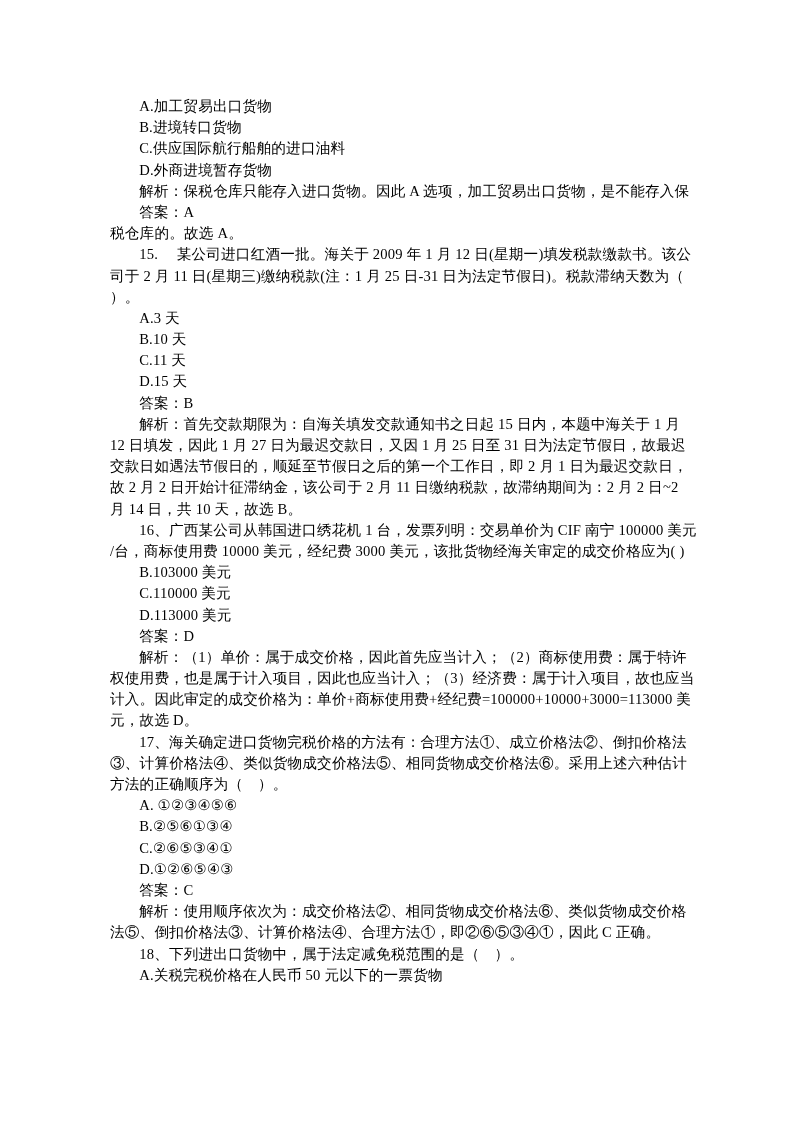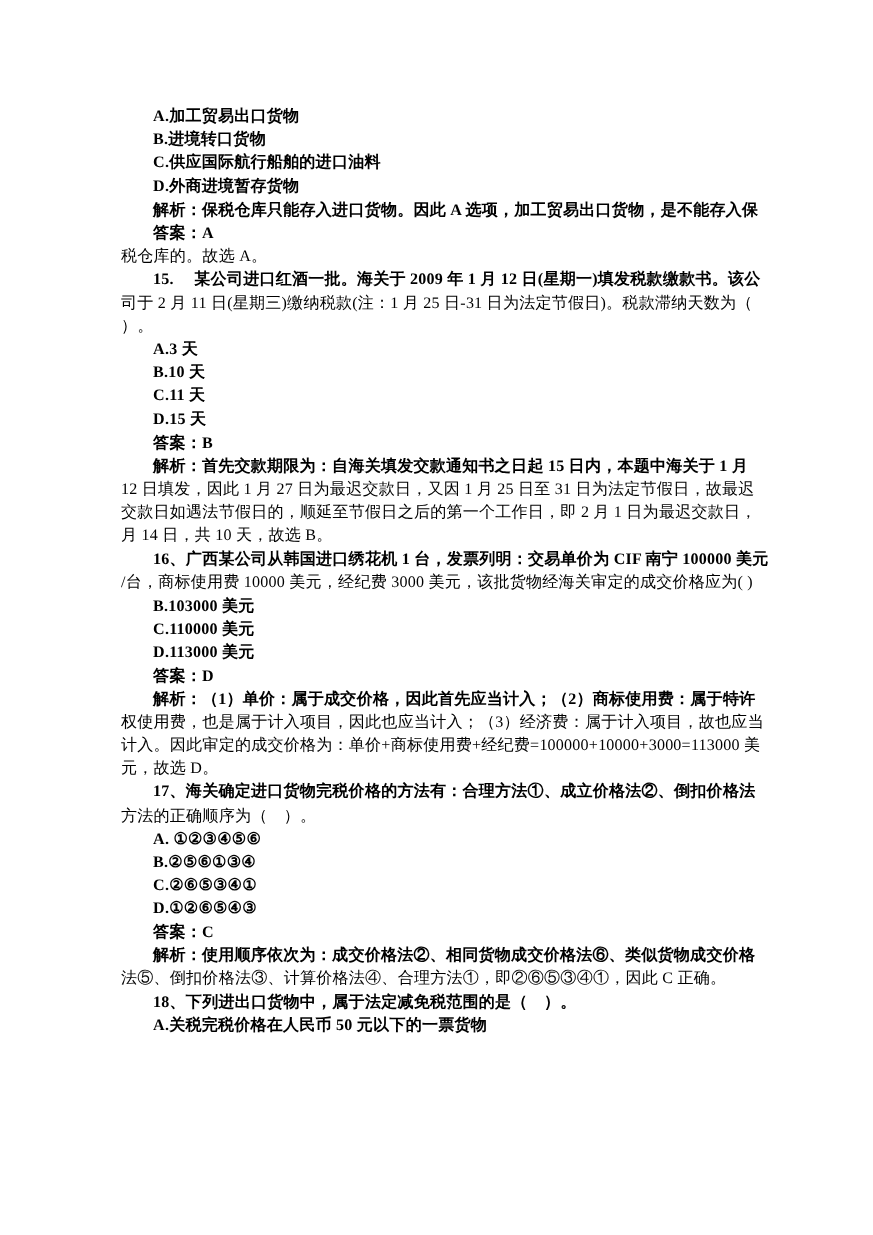--- a/index.html
+++ b/index.html
@@ -32,21 +32,20 @@
     line-height: 21.2px;
     letter-spacing: 0.2px;
   }
   .line {
     white-space: pre;
     height: 21.2px;
     overflow: visible;
   }
   .line.indent {
     padding-left: 2em;
-    font-weight: bold;
   }
 </style>
 </head>
 <body>
 
 <div class="page">
   <div class="content" id="doc-content">
       <div class="line indent">A.加工贸易出口货物</div>
       <div class="line indent">B.进境转口货物</div>
       <div class="line indent">C.供应国际航行船舶的进口油料</div>
@@ -58,32 +57,34 @@
       <div class="line">司于 2 月 11 日(星期三)缴纳税款(注：1 月 25 日-31 日为法定节假日)。税款滞纳天数为（</div>
       <div class="line">）。</div>
       <div class="line indent">A.3 天</div>
       <div class="line indent">B.10 天</div>
       <div class="line indent">C.11 天</div>
       <div class="line indent">D.15 天</div>
       <div class="line indent">答案：B</div>
       <div class="line indent">解析：首先交款期限为：自海关填发交款通知书之日起 15 日内，本题中海关于 1 月</div>
       <div class="line">12 日填发，因此 1 月 27 日为最迟交款日，又因 1 月 25 日至 31 日为法定节假日，故最迟</div>
       <div class="line">交款日如遇法节假日的，顺延至节假日之后的第一个工作日，即 2 月 1 日为最迟交款日，</div>
+      <div class="line">故 2 月 2 日开始计征滞纳金，该公司于 2 月 11 日缴纳税款，故滞纳期间为：2 月 2 日~2</div>
       <div class="line">月 14 日，共 10 天，故选 B。</div>
       <div class="line indent">16、广西某公司从韩国进口绣花机 1 台，发票列明：交易单价为 CIF 南宁 100000 美元</div>
       <div class="line">/台，商标使用费 10000 美元，经纪费 3000 美元，该批货物经海关审定的成交价格应为( )</div>
       <div class="line indent">B.103000 美元</div>
       <div class="line indent">C.110000 美元</div>
       <div class="line indent">D.113000 美元</div>
       <div class="line indent">答案：D</div>
       <div class="line indent">解析：（1）单价：属于成交价格，因此首先应当计入；（2）商标使用费：属于特许</div>
       <div class="line">权使用费，也是属于计入项目，因此也应当计入；（3）经济费：属于计入项目，故也应当</div>
       <div class="line">计入。因此审定的成交价格为：单价+商标使用费+经纪费=100000+10000+3000=113000 美</div>
       <div class="line">元，故选 D。</div>
       <div class="line indent">17、海关确定进口货物完税价格的方法有：合理方法①、成立价格法②、倒扣价格法</div>
+      <div class="line">③、计算价格法④、类似货物成交价格法⑤、相同货物成交价格法⑥。采用上述六种估计</div>
       <div class="line">方法的正确顺序为（　）。</div>
       <div class="line indent">A. ①②③④⑤⑥</div>
       <div class="line indent">B.②⑤⑥①③④</div>
       <div class="line indent">C.②⑥⑤③④①</div>
       <div class="line indent">D.①②⑥⑤④③</div>
       <div class="line indent">答案：C</div>
       <div class="line indent">解析：使用顺序依次为：成交价格法②、相同货物成交价格法⑥、类似货物成交价格</div>
       <div class="line">法⑤、倒扣价格法③、计算价格法④、合理方法①，即②⑥⑤③④①，因此 C 正确。</div>
       <div class="line indent">18、下列进出口货物中，属于法定减免税范围的是（　）。</div>
       <div class="line indent">A.关税完税价格在人民币 50 元以下的一票货物</div>

